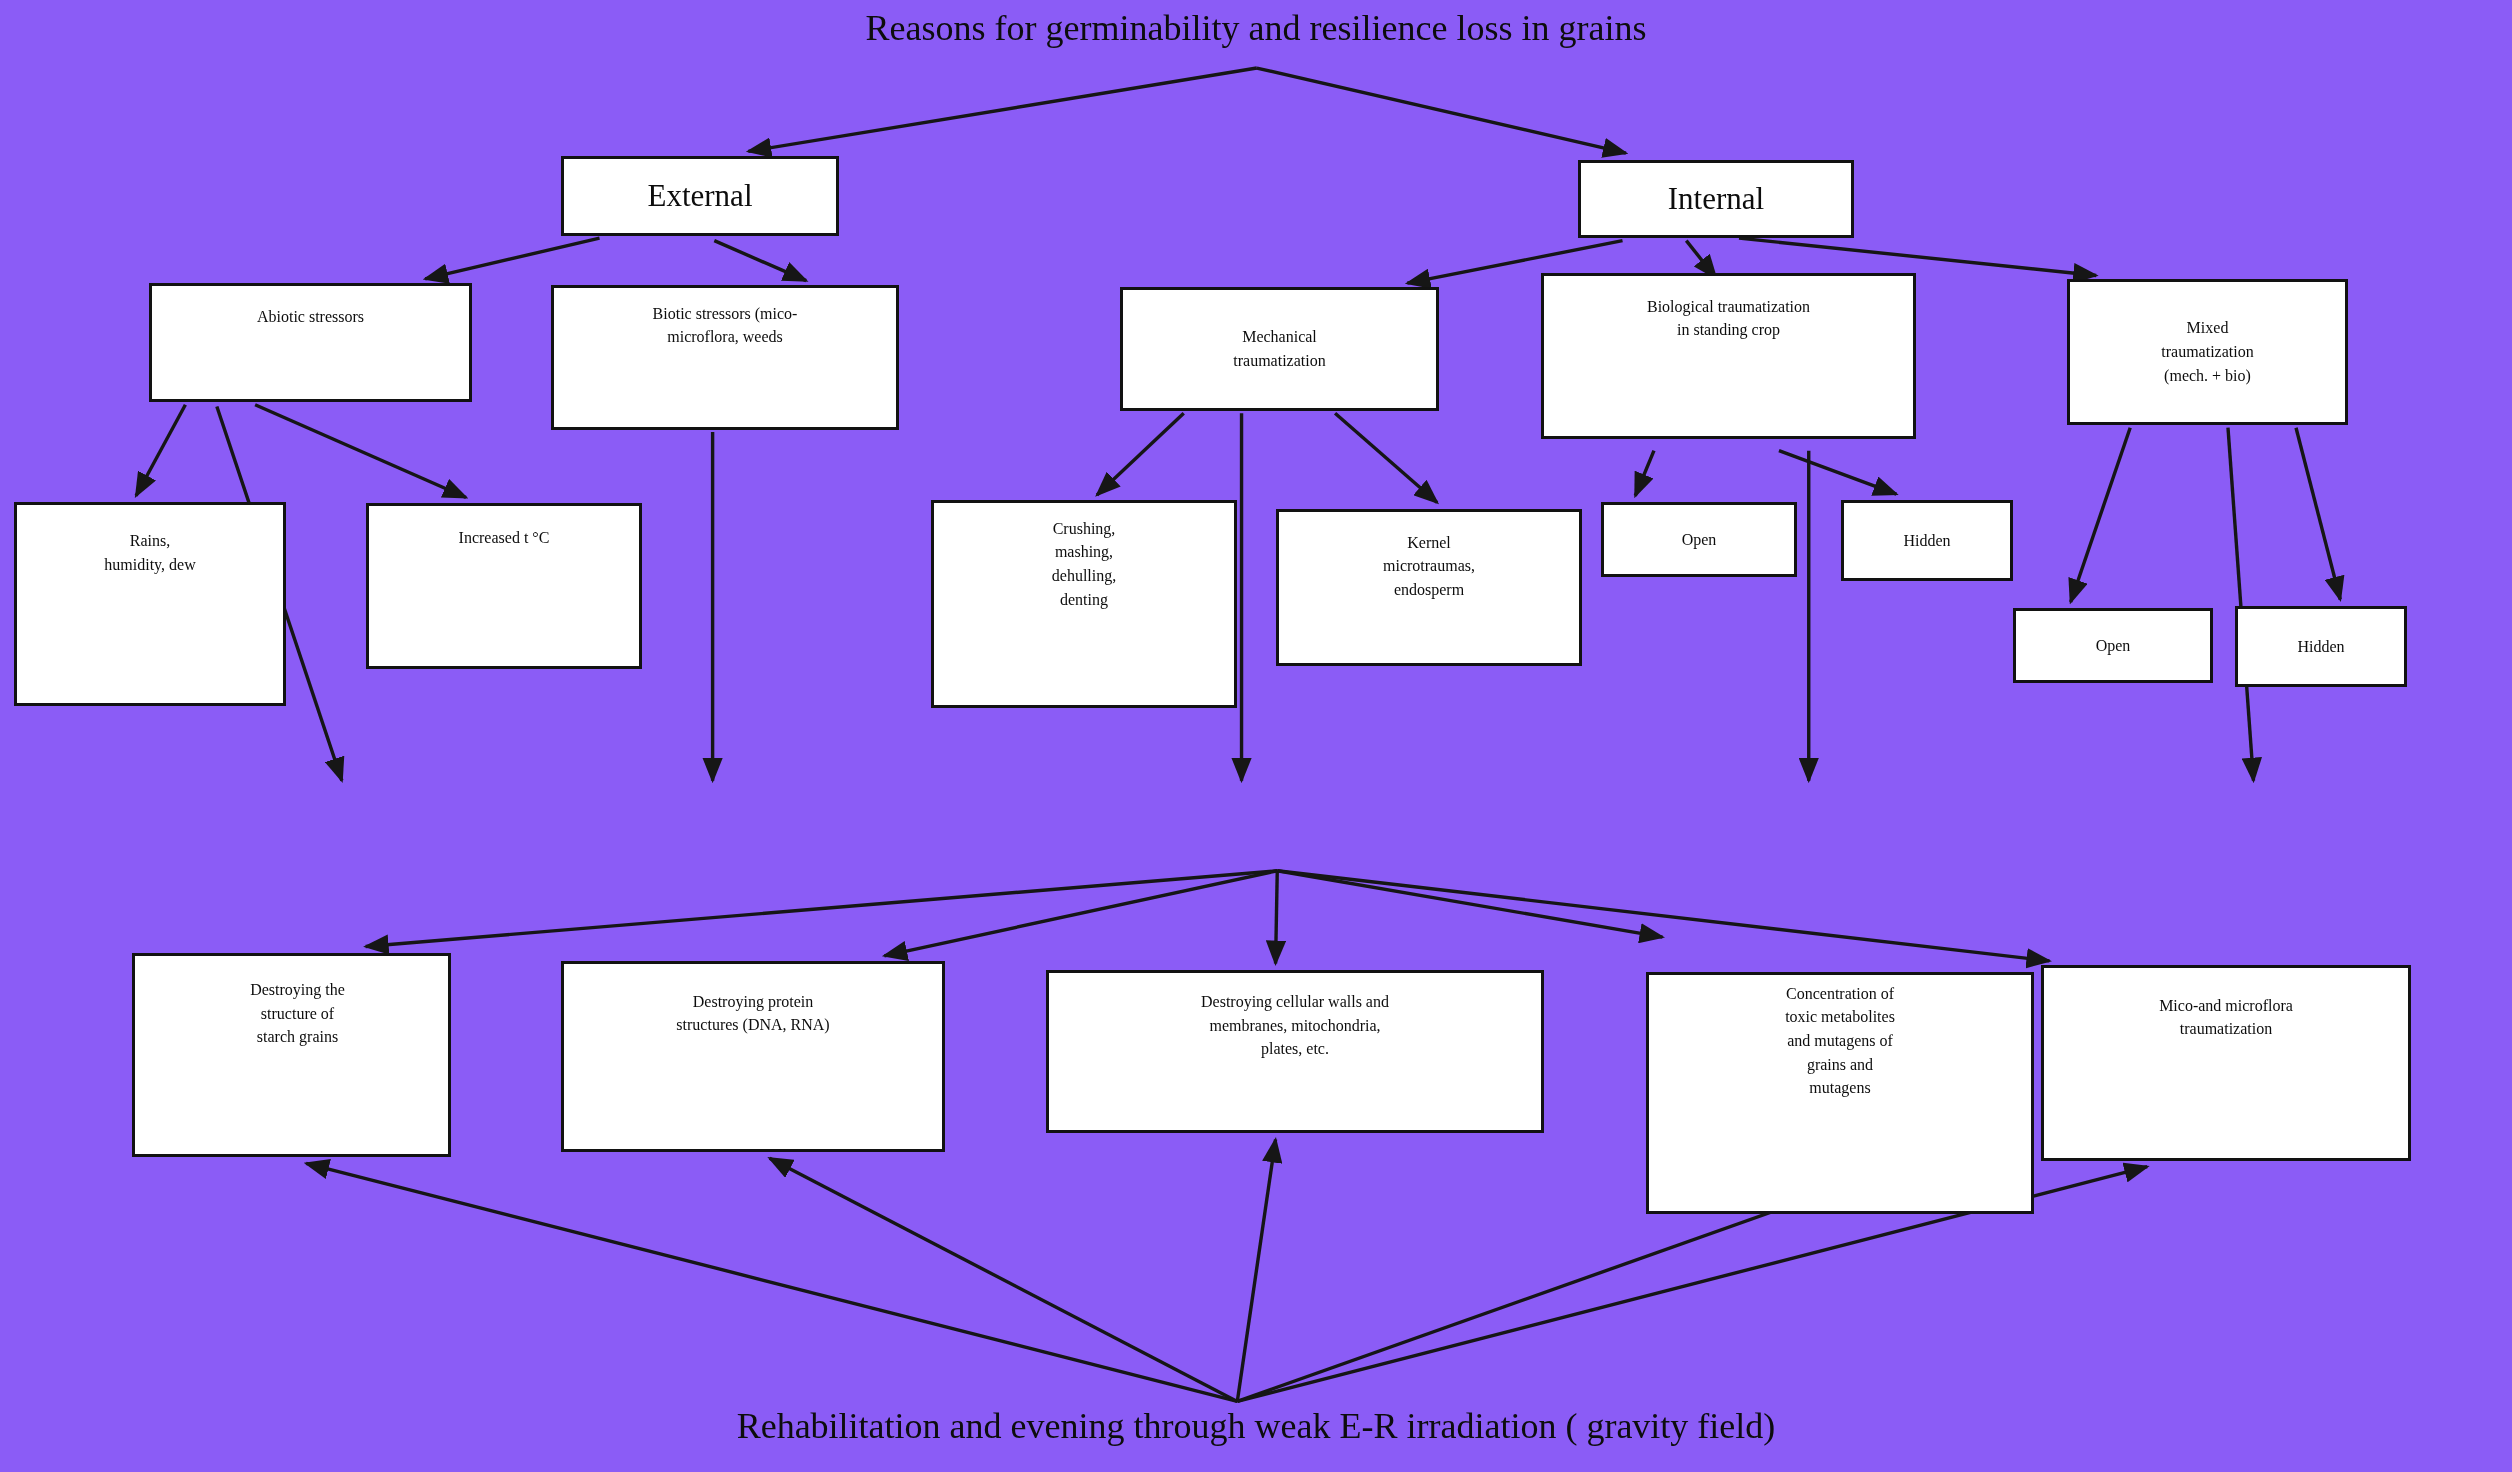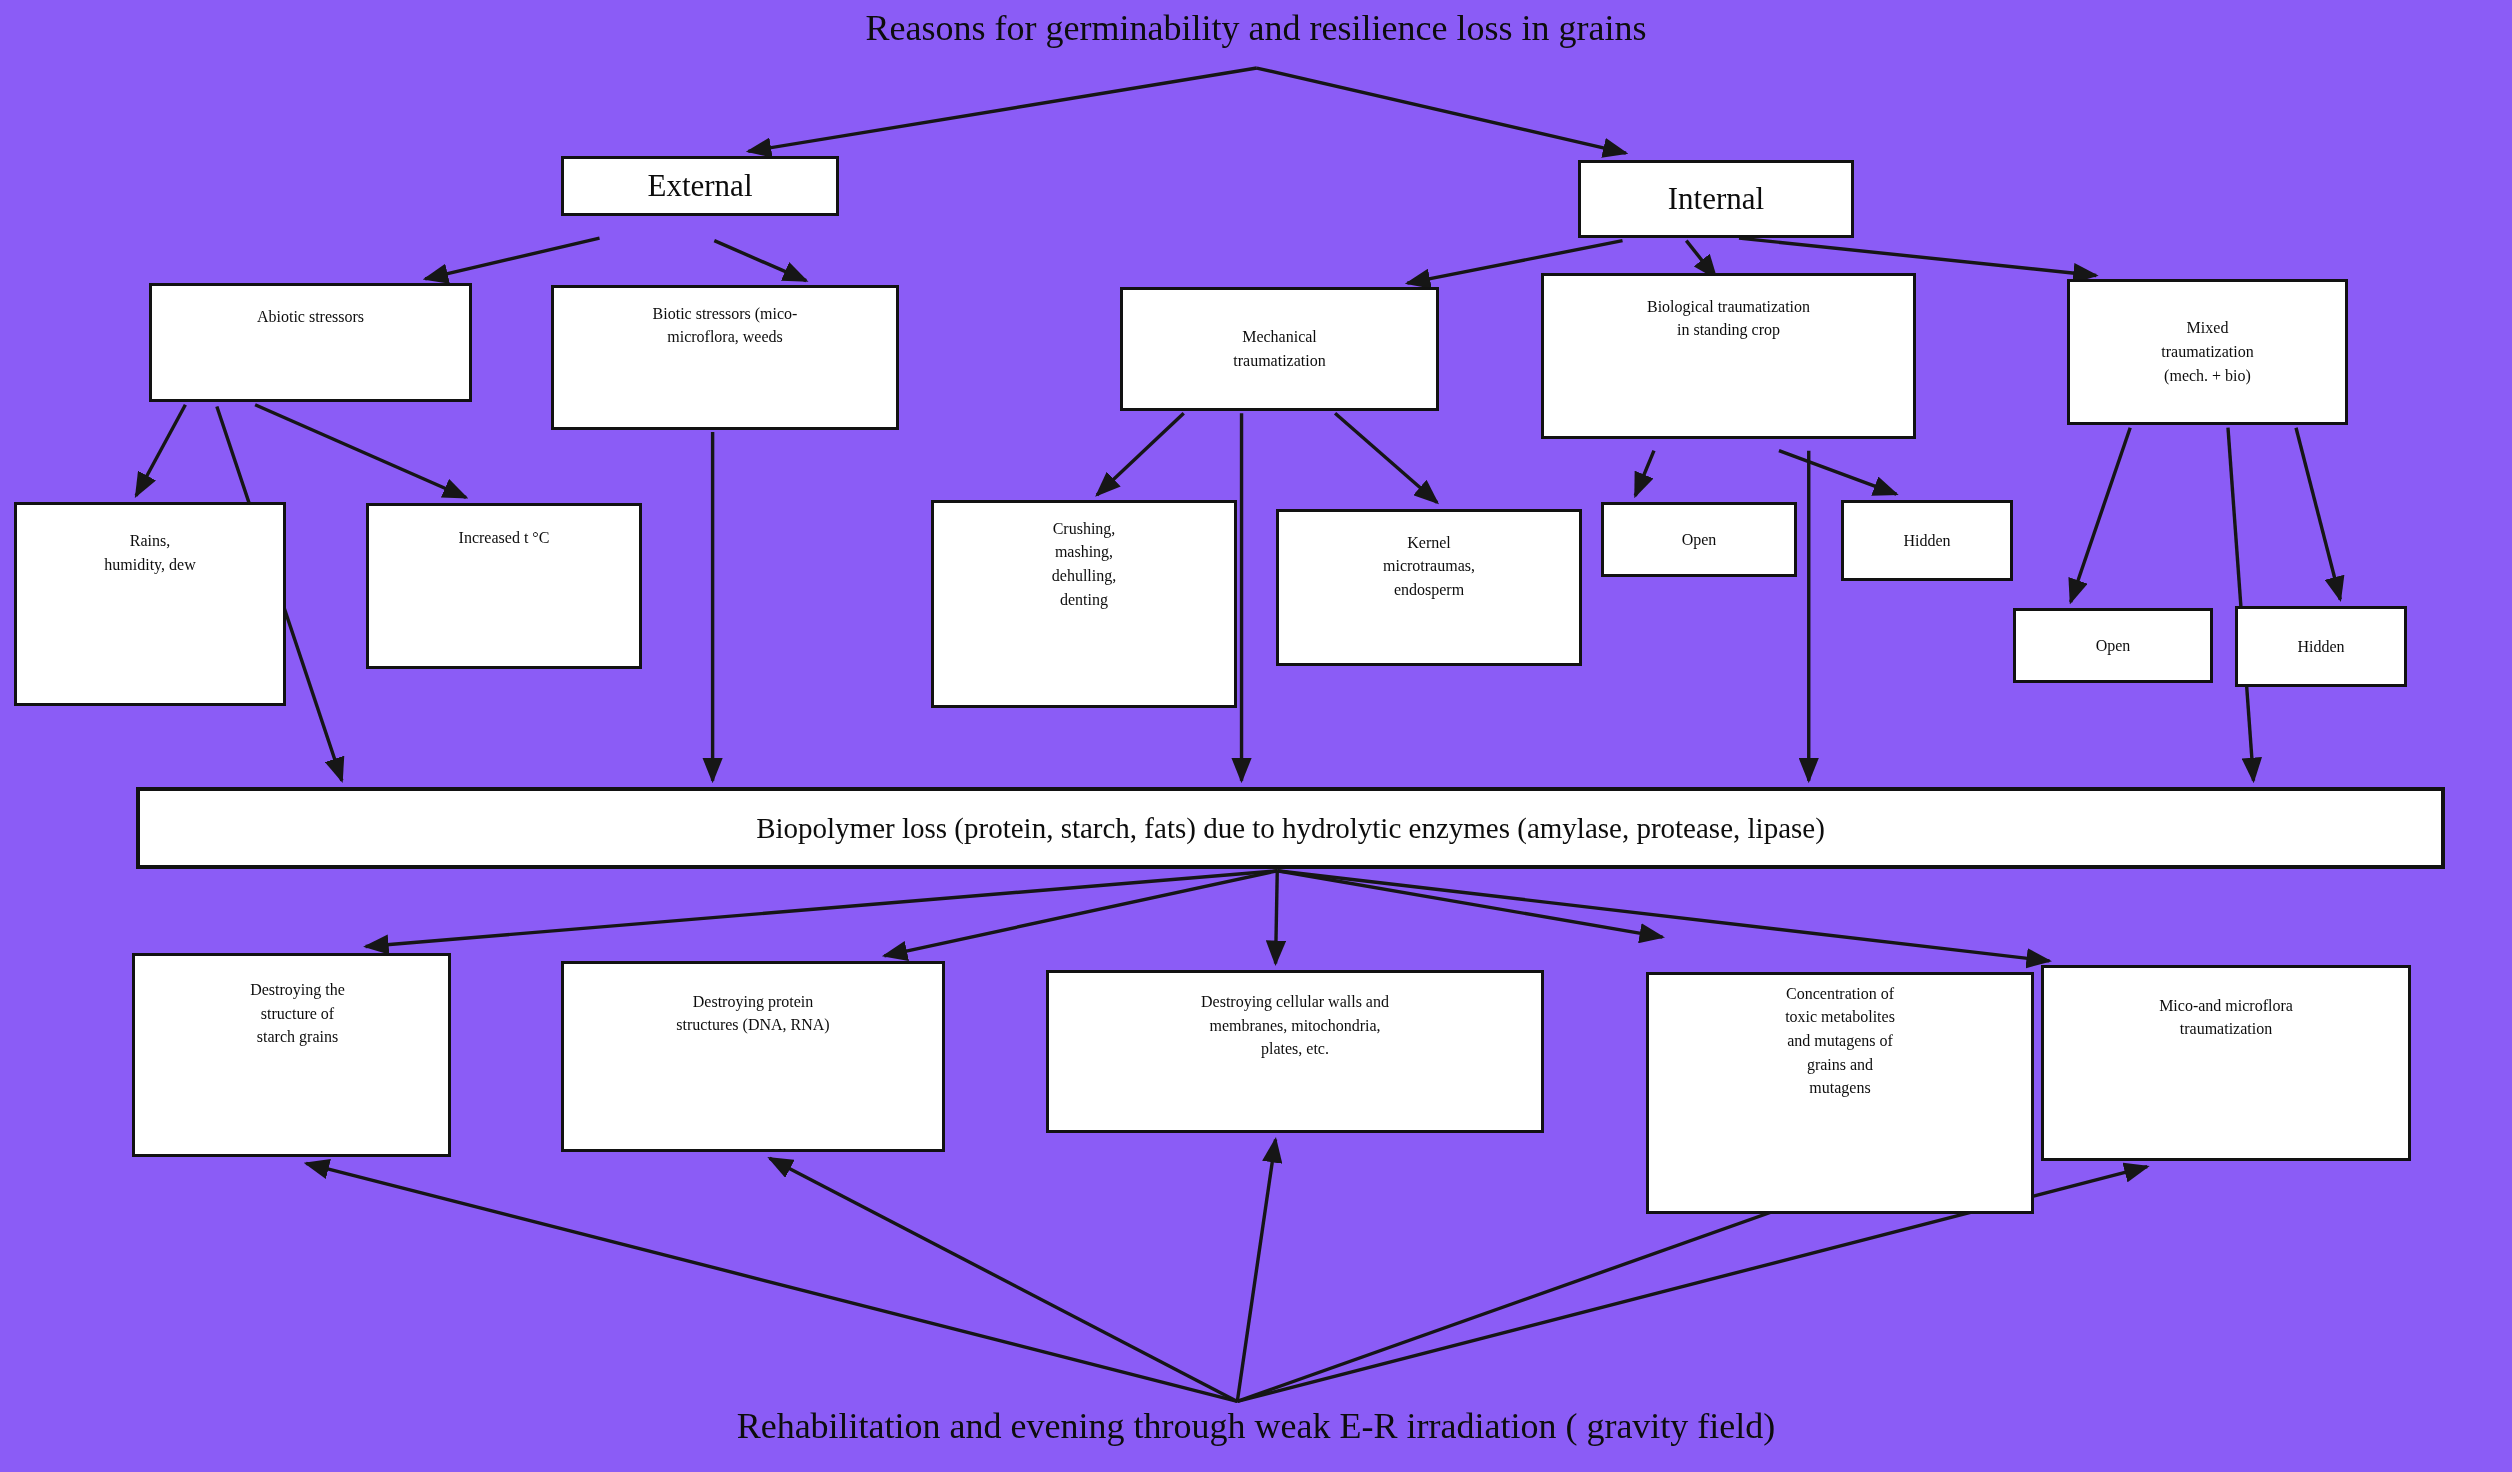--- a/index.html
+++ b/index.html
@@ -80,21 +80,21 @@
     <line x1="1502" y1="1024" x2="1500" y2="1133" marker-end="url(#ah)"></line>
     <line x1="1502" y1="1024" x2="1955" y2="1102" marker-end="url(#ah)"></line>
     <line x1="1502" y1="1024" x2="2410" y2="1130" marker-end="url(#ah)"></line>
     <line x1="1455" y1="1648" x2="360" y2="1368" marker-end="url(#ah)"></line>
     <line x1="1455" y1="1648" x2="905" y2="1362" marker-end="url(#ah)"></line>
     <line x1="1455" y1="1648" x2="1500" y2="1340" marker-end="url(#ah)"></line>
     <line x1="1455" y1="1648" x2="2160" y2="1398" marker-end="url(#ah)"></line>
     <line x1="1455" y1="1648" x2="2525" y2="1372" marker-end="url(#ah)"></line>
   </svg>
 
-  <div class="node lvl1 center" style="left:561px;top:156px;width:278px;height:60px;">
+  <div class="node lvl1 center" style="left:561px;top:156px;width:278px;height:80px;">
     <span>External</span>
   </div>
 
   <div class="node lvl1 center" style="left:1578px;top:160px;width:276px;height:78px;">
     <span>Internal</span>
   </div>
 
   <div class="node" style="left:149px;top:283px;width:323px;height:119px;padding-top:18.7px;">
     <span>Abiotic stressors</span>
   </div>
@@ -151,23 +151,20 @@
   </div>
 
   <div class="node center" style="left:2013px;top:608px;width:200px;height:75px;">
     <span>Open</span>
   </div>
 
   <div class="node center" style="left:2235px;top:606px;width:172px;height:81px;">
     <span>Hidden</span>
   </div>
 
-  <div class="node bar" style="left:136px;top:787px;width:2309px;height:82px;">
-    <span>Biopolymer loss (protein, starch, fats) due to hydrolytic enzymes (amylase, protease, lipase)</span>
-  </div>
 
   <div class="node" style="left:132px;top:953px;width:319px;height:204px;padding-top:22px;padding-left:12px;">
     <span>Destroying the
 structure of
 starch grains</span>
   </div>
 
   <div class="node" style="left:561px;top:961px;width:384px;height:191px;padding-top:25.5px;">
     <span>Destroying protein
 structures (DNA, RNA)</span>

